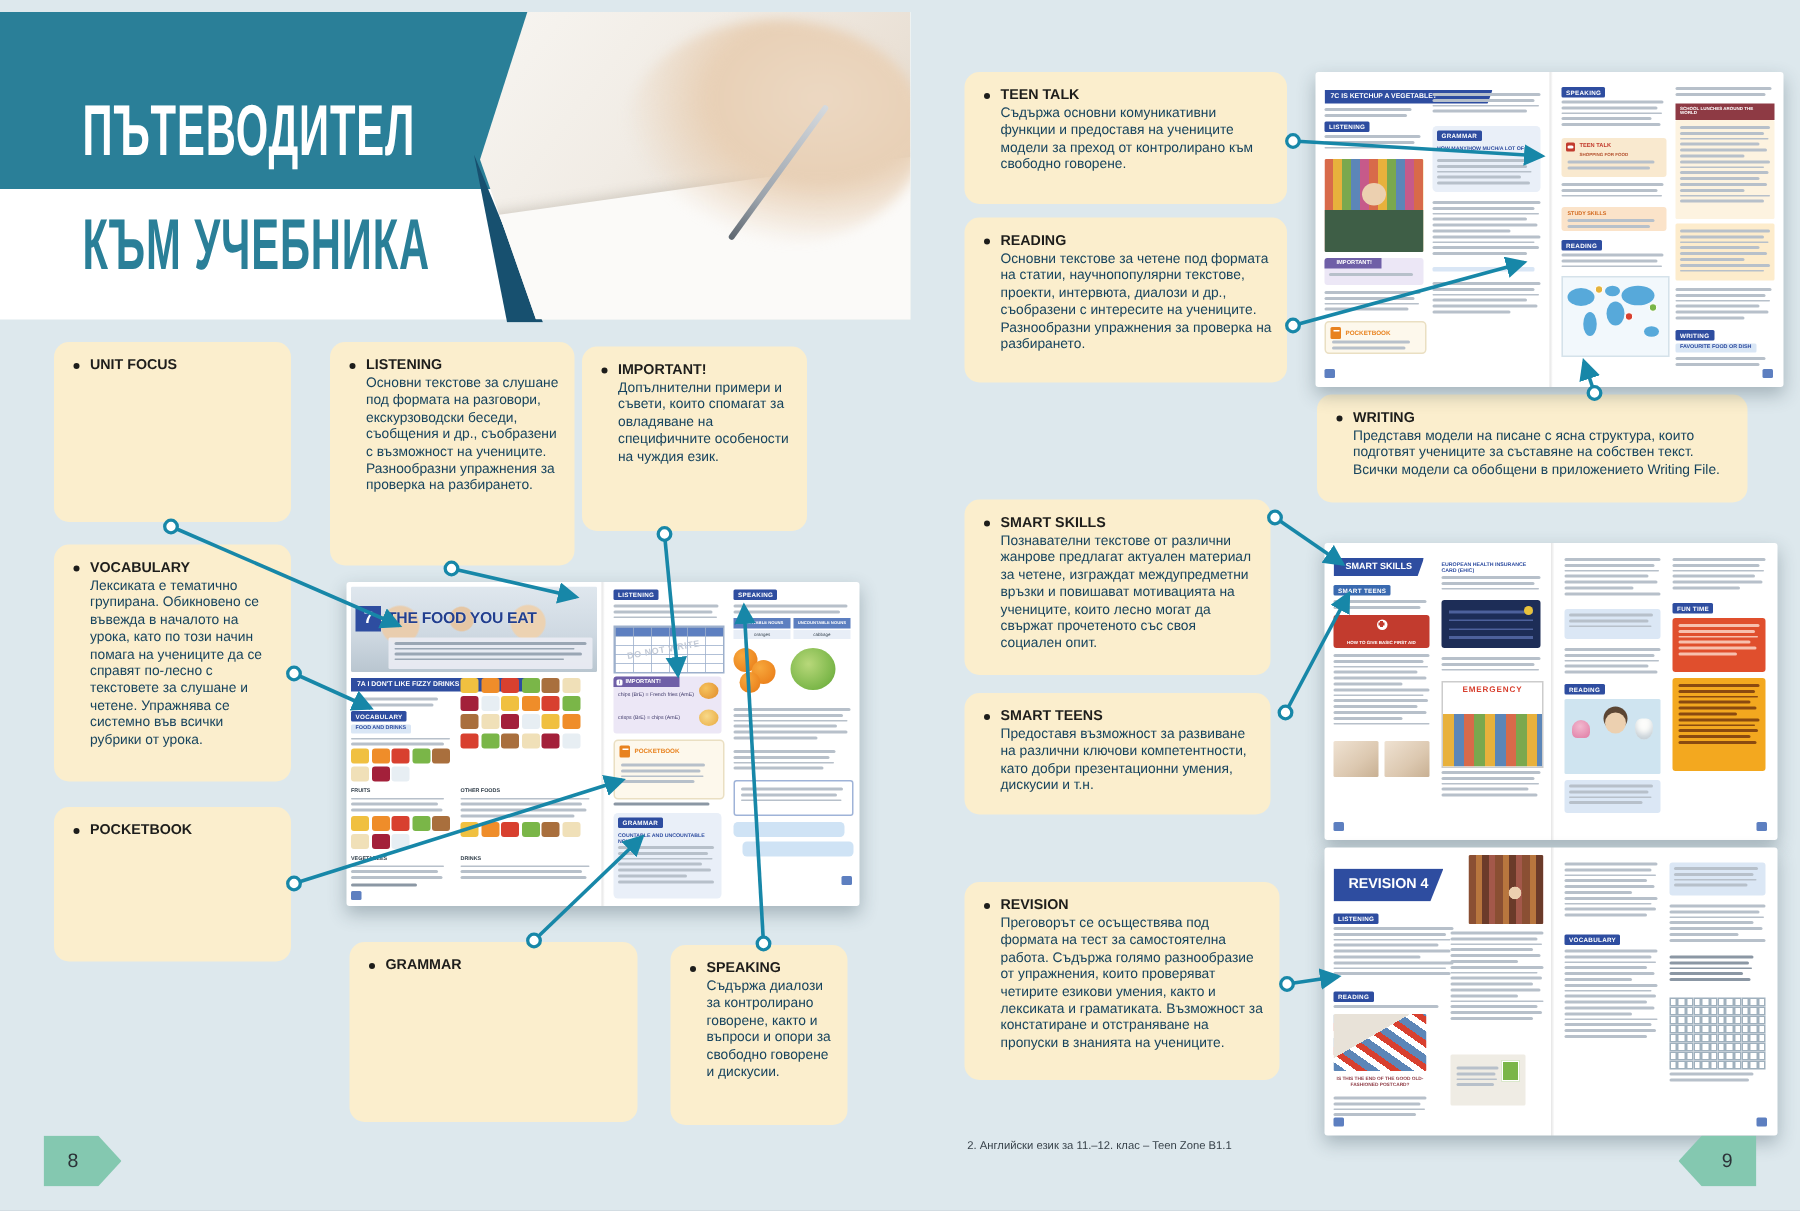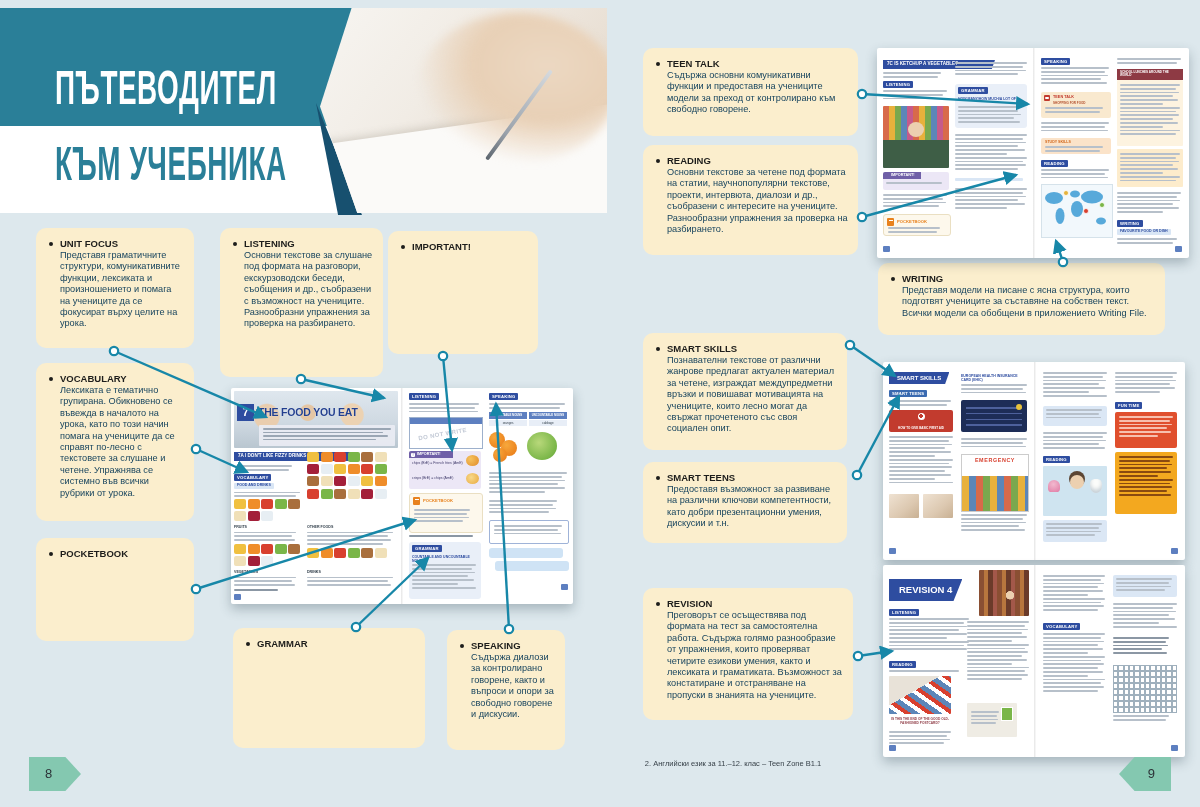--- a/index.html
+++ b/index.html
@@ -187,30 +187,30 @@
     <div class="paper"></div>
     <div class="fingers"></div>
     <div class="pen"></div>
   </div>
   <div class="big-title t1">ПЪТЕВОДИТЕЛ</div>
   <div class="big-title t2">КЪМ УЧЕБНИКА</div>
 
   <div class="callout" style="left:36px;top:228px;width:158px;height:120px">
     <div class="bullet"></div>
     <div class="c-title">UNIT FOCUS</div>
-    <div class="c-body">Представя граматичните структури, комуникативните функции, лексиката и произношението и помага на учениците да се фокусират върху целите на урока.</div>
   </div>
   <div class="callout" style="left:220px;top:228px;width:163px;height:149px">
     <div class="bullet"></div>
     <div class="c-title">LISTENING</div>
     <div class="c-body">Основни текстове за слушане под формата на разговори, екскурзоводски беседи, съобщения и др., съобразени с възможност на учениците. Разнообразни упражнения за проверка на разбирането.</div>
   </div>
   <div class="callout" style="left:388px;top:231px;width:150px;height:123px">
     <div class="bullet"></div>
     <div class="c-title">IMPORTANT!</div>
+    <div class="c-body">Допълнителни примери и съвети, които спомагат за овладяване на специфичните особености на чуждия език.</div>
   </div>
   <div class="callout" style="left:36px;top:363px;width:158px;height:158px">
     <div class="bullet"></div>
     <div class="c-title">VOCABULARY</div>
     <div class="c-body">Лексиката е тематично групирана. Обикновено се въвежда в началото на урока, като по този начин помага на учениците да се справят по-лесно с текстовете за слушане и четене. Упражнява се системно във всички рубрики от урока.</div>
   </div>
   <div class="callout" style="left:36px;top:538px;width:158px;height:103px">
     <div class="bullet"></div>
     <div class="c-title">POCKETBOOK</div>
   </div>

